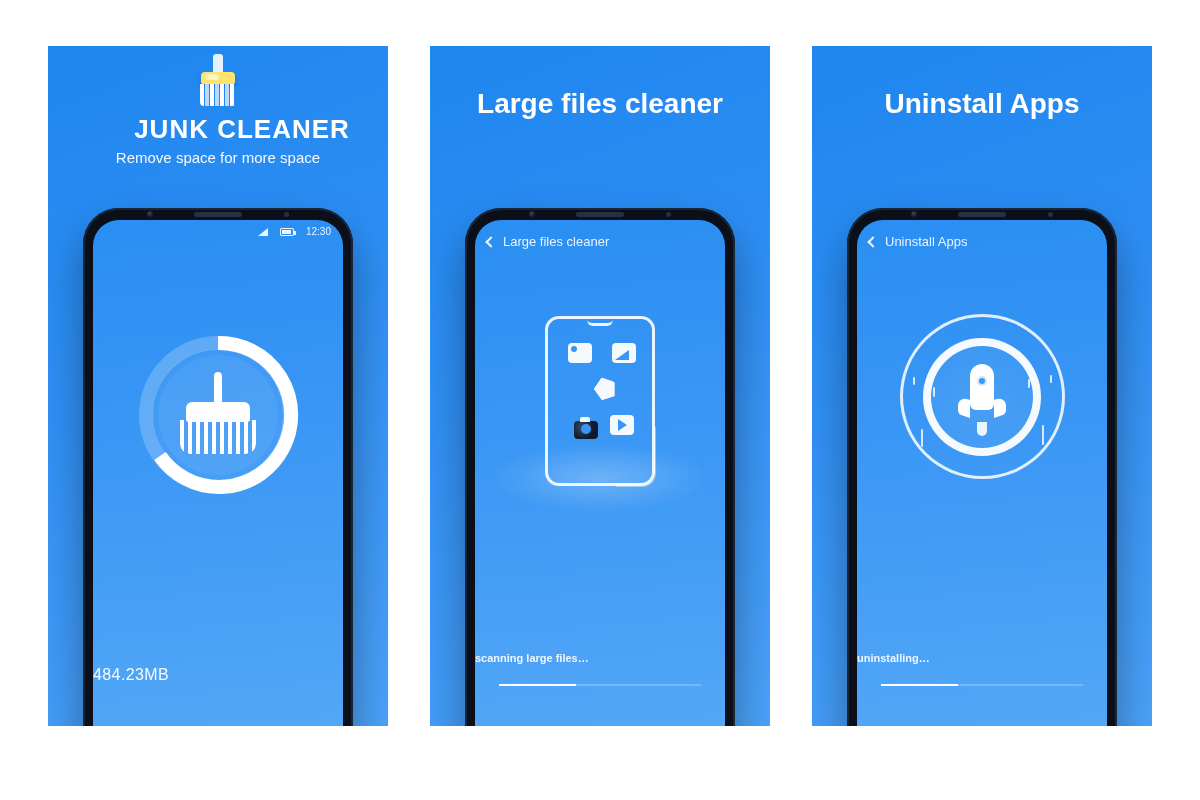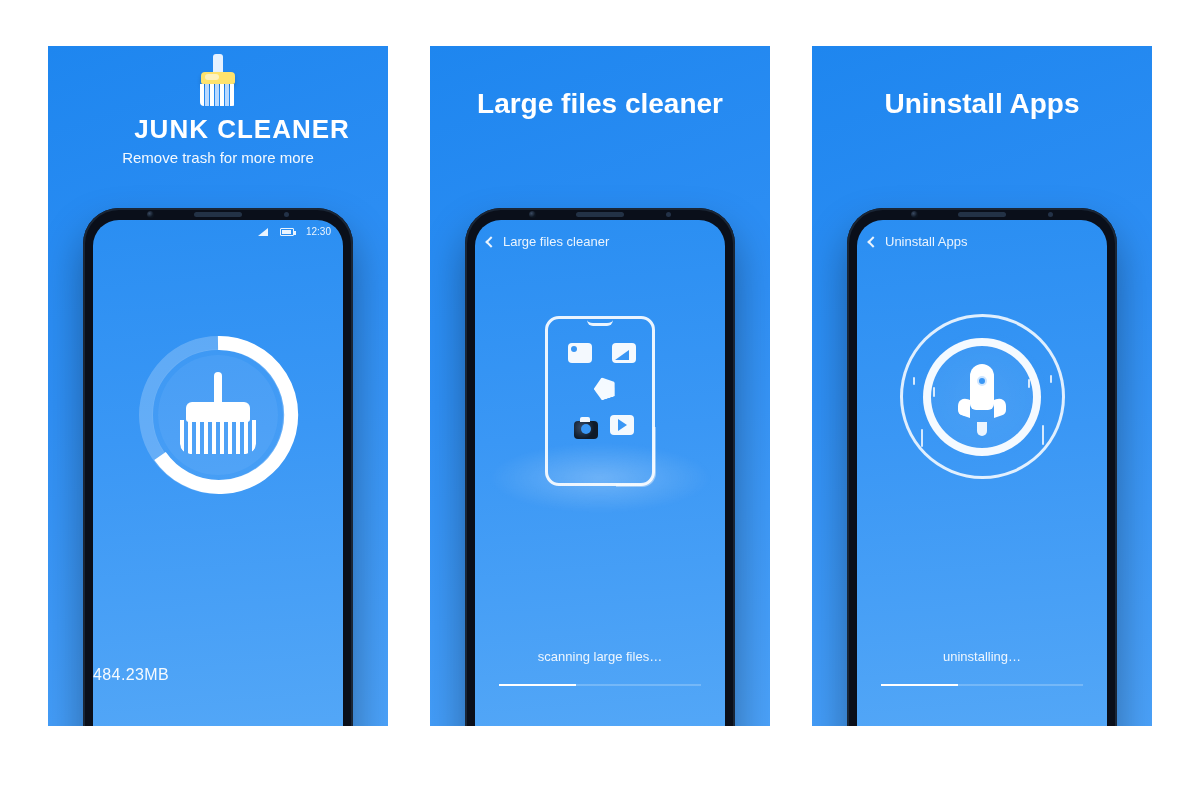--- a/index.html
+++ b/index.html
@@ -98,22 +98,22 @@
     border-radius:0 0 10px 10px;
   }
   .p1-size{position:absolute;bottom:72px;left:0;right:0;
     font-size:16px;font-weight:300;letter-spacing:.4px;opacity:.95;}
   
   .panel-title{font-size:28px;font-weight:800;color:#fff;text-align:center;margin-top:42px;}
   .p23 .phone{bottom:-42px;}
   .scrnav{display:flex;align-items:center;gap:8px;padding:14px 12px 0;font-size:13px;opacity:.9;}
   .scrnav .chev{width:8px;height:8px;border-left:2px solid #fff;border-bottom:2px solid #fff;
     transform:rotate(45deg);}
-  .scr-status{position:absolute;bottom:92px;left:0;right:0;text-align:center;
-    font-size:13px;font-weight:400;opacity:.9;}
+  .scr-status{position:absolute;bottom:92px;left:0;right:0;text-align:left;
+    font-size:11px;font-weight:700;opacity:.9;}
   .scr-prog{position:absolute;bottom:70px;left:24px;right:24px;height:2px;
     background:rgba(255,255,255,.22);}
   .scr-prog .bar{height:100%;width:38%;background:#fff;}
   
   .illus{position:absolute;top:96px;left:0;right:0;display:flex;justify-content:center;}
   .mini-phone{width:110px;height:170px;border:3px solid rgba(255,255,255,.9);
     border-radius:14px;position:relative;}
   .mini-phone:before{content:"";position:absolute;top:-2px;left:50%;transform:translateX(-50%);
     width:26px;height:6px;background:transparent;border-bottom:3px solid rgba(255,255,255,.9);
     border-radius:0 0 6px 6px;}
@@ -175,21 +175,21 @@
 
   <div class="panel p1">
     <div class="p1-header">
       <div class="p1-brush-icon">
         <div class="handle"></div>
           <div class="ferrule"></div>
           <div class="gloss"></div>
           <div class="bristles"></div>
       </div>
       <div class="p1-title">JUNK CLEANER</div>
-      <div class="p1-sub">Remove trash for more more</div>
+      <div class="p1-sub">Remove space for more space</div>
     </div>
 
     <div class="phone">
       <div class="bezel"></div>
       <div class="ear"></div>
       <div class="cam"></div>
       <div class="sens"></div>
       <div class="screen">
         <div class="screen-inner">
           <div class="statusbar">

